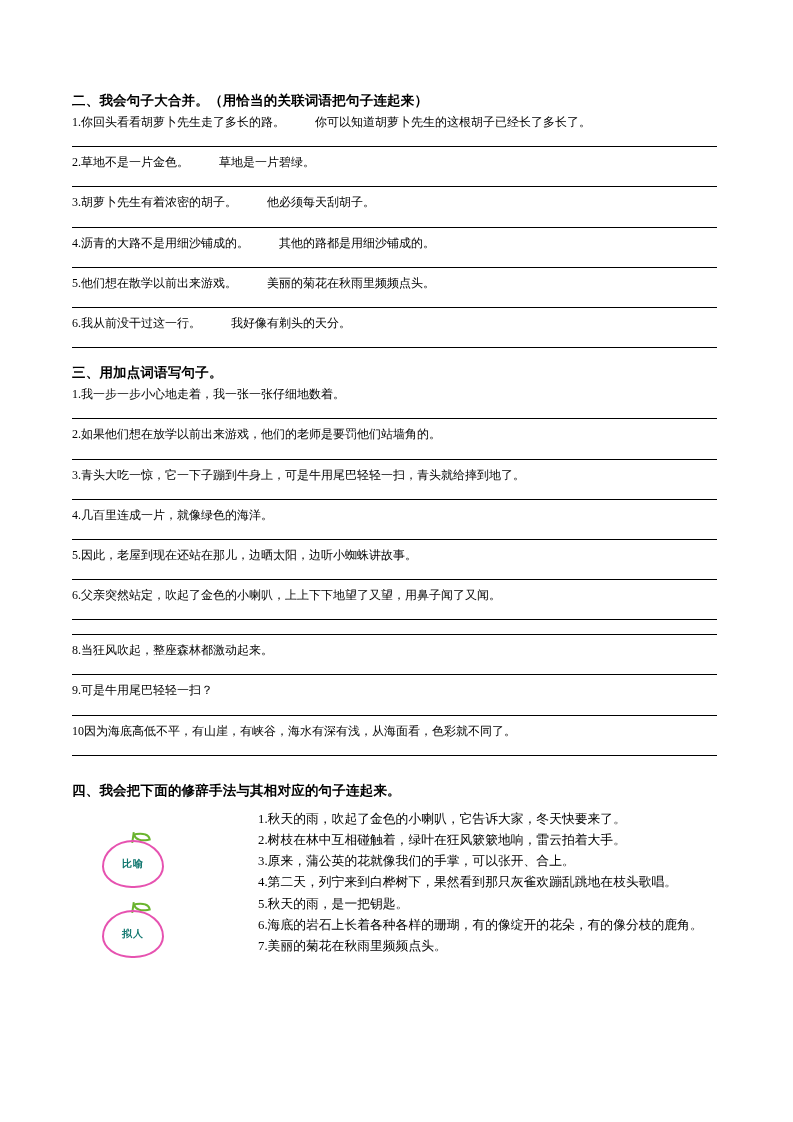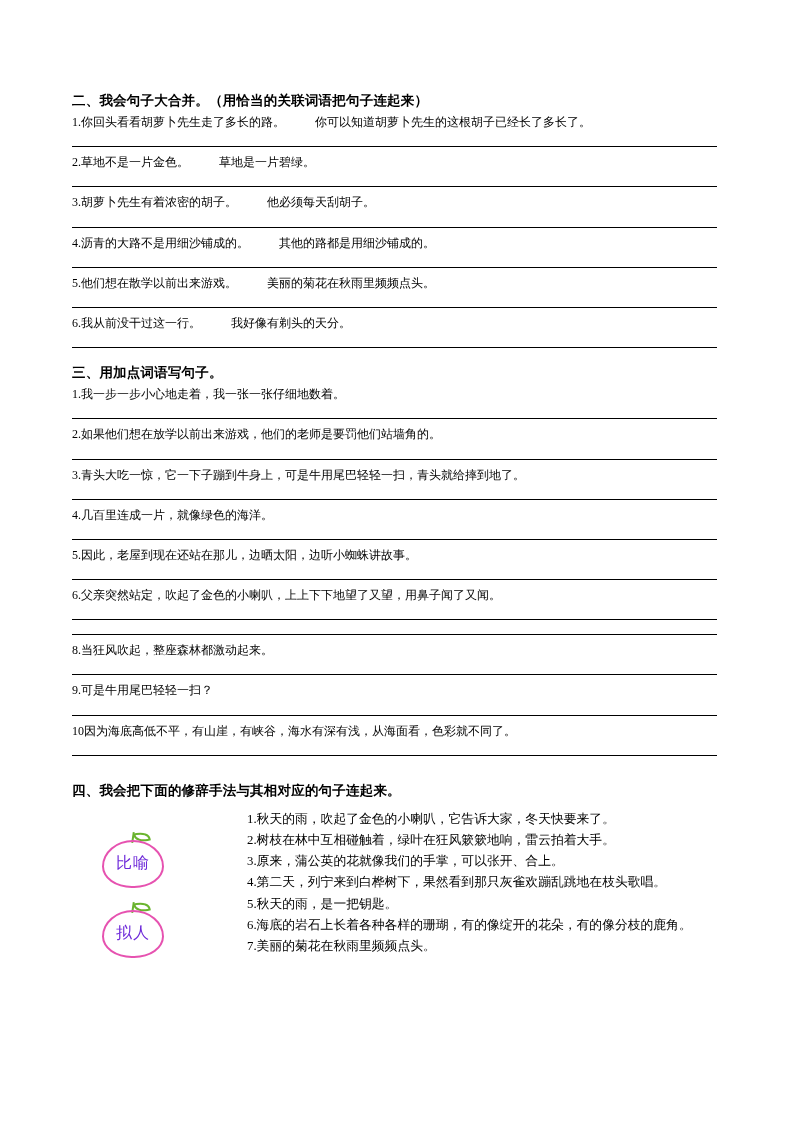--- a/index.html
+++ b/index.html
@@ -98,28 +98,29 @@
     transform: rotate(8deg);
   }
   .apple .label {
     position: absolute;
     left: 0; top: 8px;
     width: 62px;
     height: 48px;
     display: flex;
     align-items: center;
     justify-content: center;
-    font-size: 16px;
-    font-weight: normal;
-    color: #6d28d9;
+    font-size: 10px;
+    font-weight: bold;
+    color: #0f766e;
     letter-spacing: 1px;
   }
   .match-list {
     flex: 1;
     padding-top: 0;
+    margin-left: 11px;
   }
   .match-list .q {
     white-space: nowrap;
     font-size: 12.8px;
     line-height: 1.5;
   }
   .title-row {
     display: flex;
     align-items: baseline;
   }

